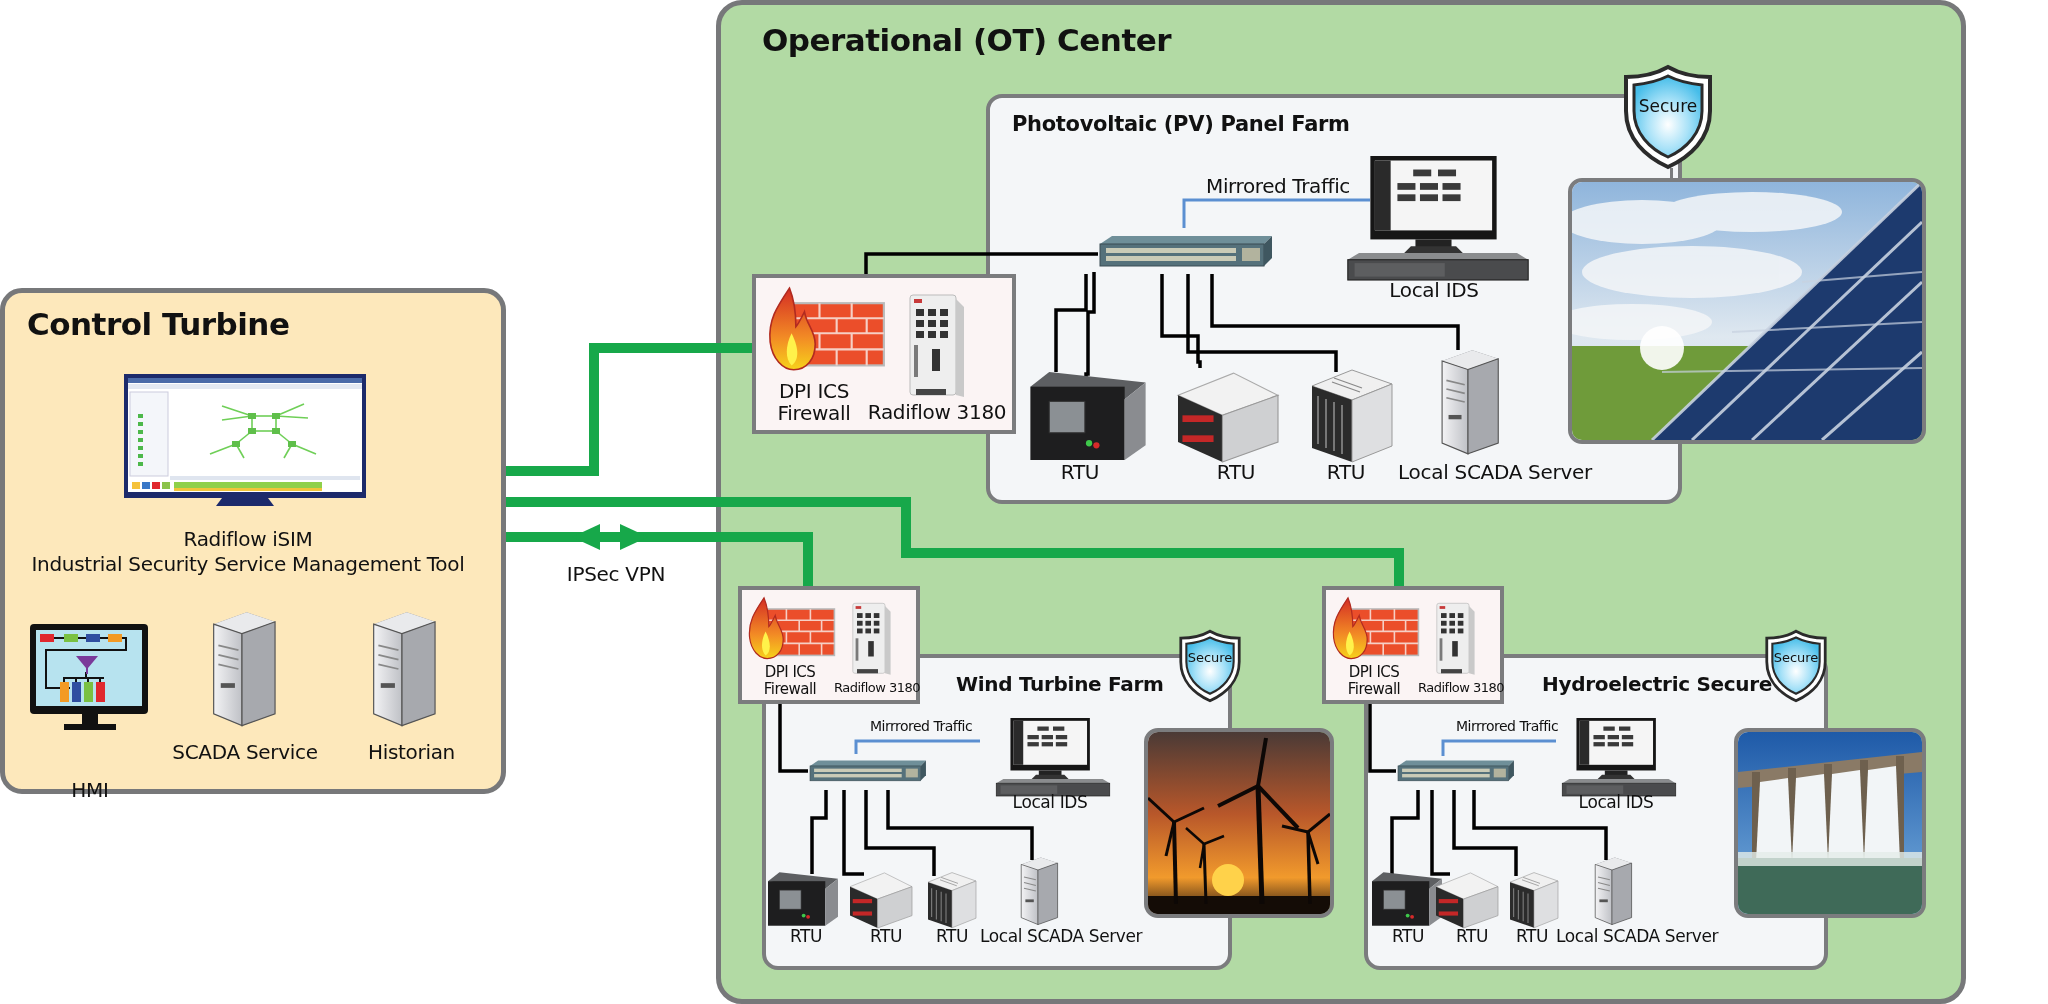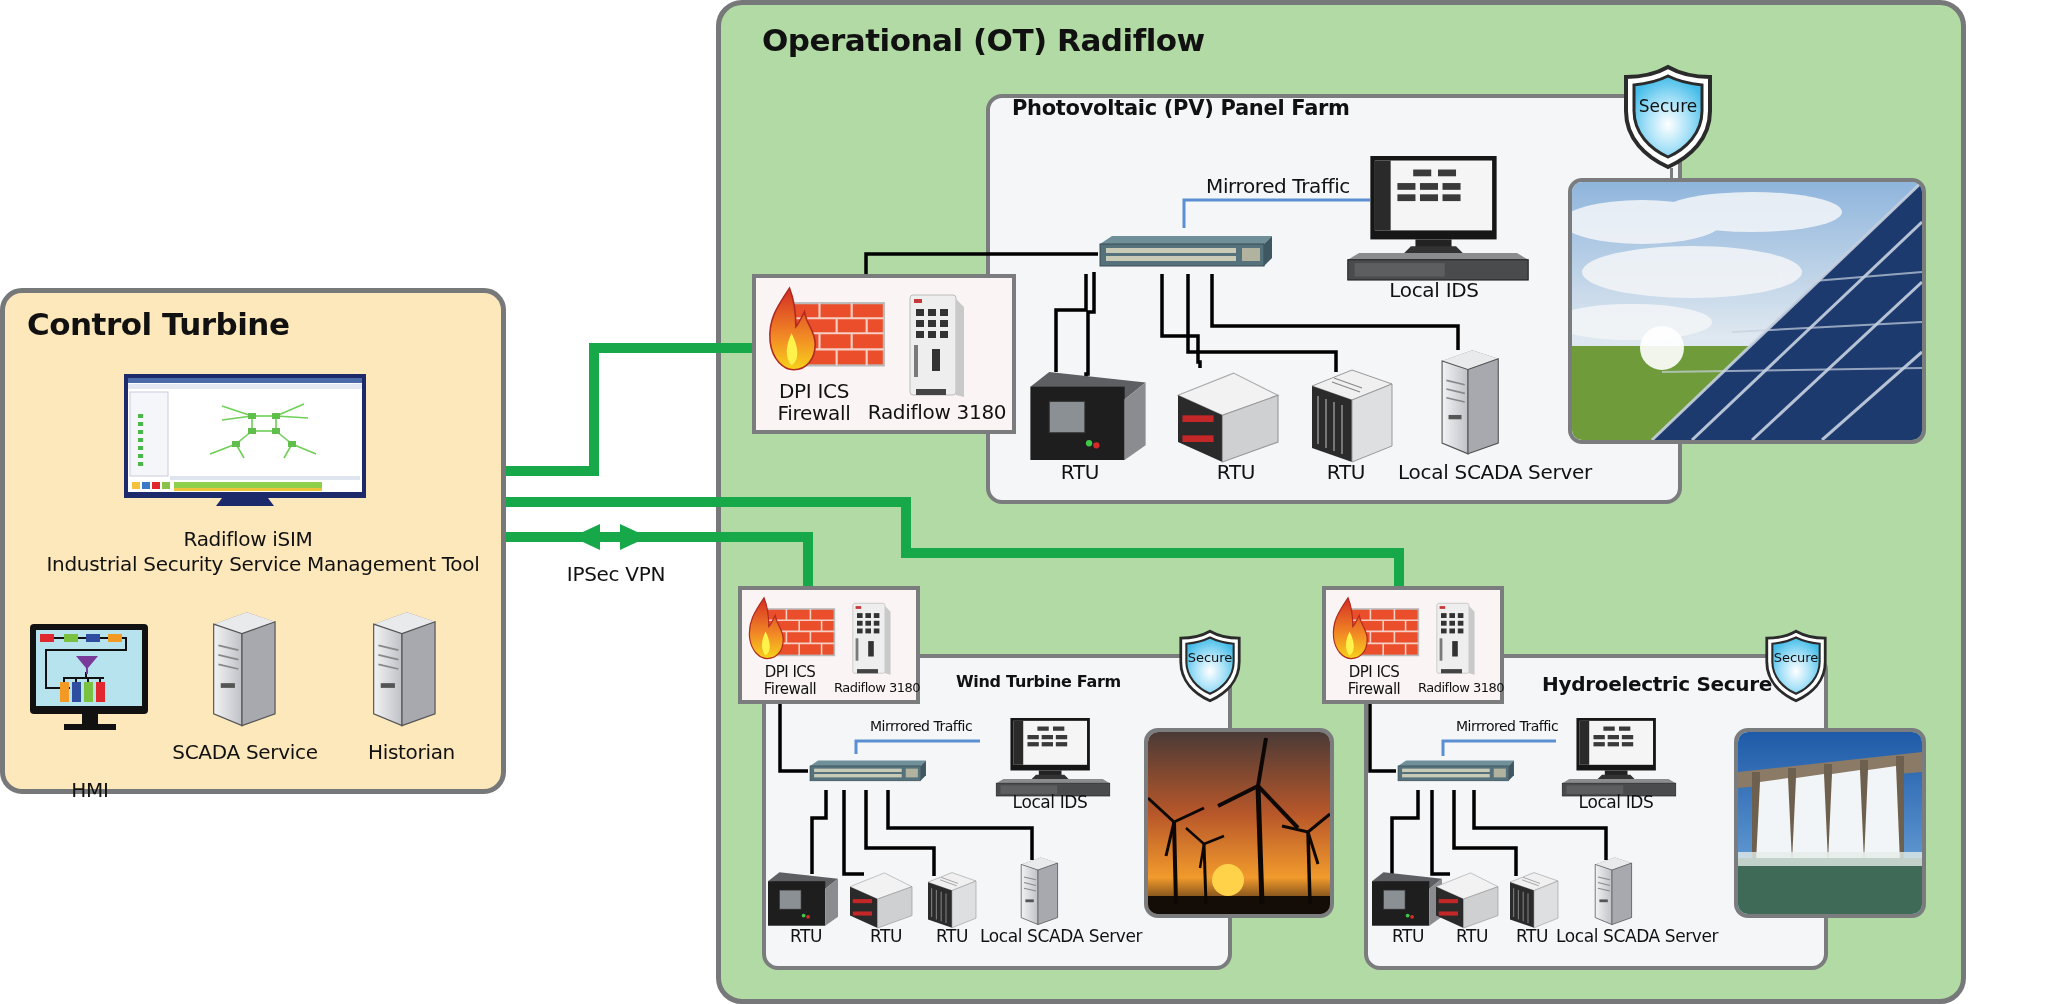--- a/index.html
+++ b/index.html
@@ -214,21 +214,21 @@
     <rect x="50" y="111" width="148" height="3" fill="#8fd04a"></rect>
     <rect x="50" y="114" width="148" height="3" fill="#f0c43a"></rect>
     <rect x="8" y="108" width="8" height="7" fill="#f5c23c"></rect>
       <rect x="18" y="108" width="8" height="7" fill="#3a78c8"></rect>
       <rect x="28" y="108" width="8" height="7" fill="#e0282e"></rect>
       <rect x="38" y="108" width="8" height="7" fill="#8bc34a"></rect>
     <path d="M98 124 L144 124 L150 132 L92 132 Z" fill="#1c2a6b"></path>
   </svg>
 </div>
 <div class="abs lbl" style="left:0;top:527px;width:496px;">Radiflow iSIM</div>
-<div class="abs lbl" style="left:0;top:552px;width:496px;margin-left:15px;">Industrial Security Service Management Tool</div>
+<div class="abs lbl" style="left:0;top:552px;width:496px;">Industrial Security Service Management Tool</div>
 
 <div class="abs" style="left:30px;top:624px;width:120px;height:108px;">
   <svg width="120" height="108" viewBox="0 0 120 108">
     <rect x="0" y="0" width="118" height="90" rx="4" fill="#111"></rect>
     <rect x="6" y="6" width="106" height="76" fill="#b7e3ef"></rect>
     <g stroke="#111" stroke-width="2" fill="none">
         <polyline points="14,14 96,14 96,26 16,26 16,64 40,64"></polyline>
         <polyline points="56,48 56,54 34,54 34,58"></polyline>
         <line x1="46" y1="54" x2="46" y2="58"></line>
         <line x1="58" y1="54" x2="58" y2="58"></line>
@@ -258,37 +258,37 @@
 <div class="abs lbl" style="left:160px;top:740px;width:170px;">SCADA Service</div>
 
 <div class="abs" style="left:360px;top:610px;width:84px;height:118px;">
   <svg width="84" height="118" viewBox="0 0 64 100">
       <use href="#server-tower"></use>
     </svg>
 </div>
 <div class="abs lbl" style="left:345px;top:740px;width:110px;text-align:right;">Historian</div>
 
 <div class="abs zone-ot"></div>
-<div class="abs title-lg" style="left:762px;top:22px;">Operational (OT) Radiflow</div>
+<div class="abs title-lg" style="left:762px;top:22px;">Operational (OT) Center</div>
 
 <svg class="abs" style="left:0;top:0;" width="2048" height="1004">
   <g stroke="#17a84a" stroke-width="10" fill="none">
     <polyline points="506,471 594,471 594,348 760,348"></polyline>
     <polyline points="506,502 906,502 906,553 1399,553 1399,588"></polyline>
     <polyline points="506,537 808,537 808,592"></polyline>
   </g>
   <g fill="#17a84a">
     <path d="M572 537 L600 524 L600 550 Z"></path>
     <path d="M648 537 L620 524 L620 550 Z"></path>
   </g>
 </svg>
 <div class="abs lbl" style="left:556px;top:562px;width:120px;">IPSec VPN</div>
 
 <div class="abs site" style="left:986px;top:94px;width:696px;height:410px;"></div>
-<div class="abs site-title" style="left:1012px;top:96px;">Photovoltaic (PV) Panel Farm</div>
+<div class="abs site-title" style="left:1012px;top:112px;">Photovoltaic (PV) Panel Farm</div>
 
 <svg class="abs" style="left:0;top:0;" width="2048" height="1004">
   <g stroke="#000" stroke-width="3.5" fill="none">
     <polyline points="866,274 866,254 1098,254"></polyline>
     <polyline points="1094,272 1094,312 1088,312 1088,374 1086,374 1086,378"></polyline>
     <polyline points="1086,274 1086,310 1056,310 1056,372"></polyline>
     <polyline points="1162,274 1162,336 1198,336 1198,362 1200,362 1200,368"></polyline>
     <polyline points="1188,274 1188,352 1336,352 1336,372"></polyline>
     <polyline points="1212,274 1212,326 1458,326 1458,350"></polyline>
   </g>
@@ -378,21 +378,21 @@
     <g stroke="#c8d2e0" stroke-width="2" opacity="0.7">
         <line x1="90" y1="190" x2="350" y2="186"></line>
         <line x1="160" y1="150" x2="350" y2="140"></line>
         <line x1="230" y1="100" x2="350" y2="90"></line>
       </g>
     <circle cx="90" cy="166" r="22" fill="#ffffff" opacity="0.9"></circle>
   </svg>
 </div>
 
 <div class="abs site" style="left:762px;top:654px;width:470px;height:316px;"></div>
-<div class="abs site-title" style="left:956px;top:672px;font-size:16px;">Wind Turbine Farm</div>
+<div class="abs site-title" style="left:956px;top:672px;font-size:20px;">Wind Turbine Farm</div>
 
 <svg class="abs" style="left:0;top:0;" width="2048" height="1004">
   <g stroke="#000" stroke-width="3.5" fill="none">
     <polyline points="780,700 780,771 808,771"></polyline>
     <polyline points="826,790 826,818 812,818 812,874"></polyline>
     <polyline points="844,790 844,874 864,874"></polyline>
     <polyline points="866,790 866,848 934,848 934,876"></polyline>
     <polyline points="888,790 888,828 1032,828 1032,860"></polyline>
   </g>
   <polyline points="856,754 856,741 980,741" stroke="#5b8fd1" stroke-width="3" fill="none"></polyline>

